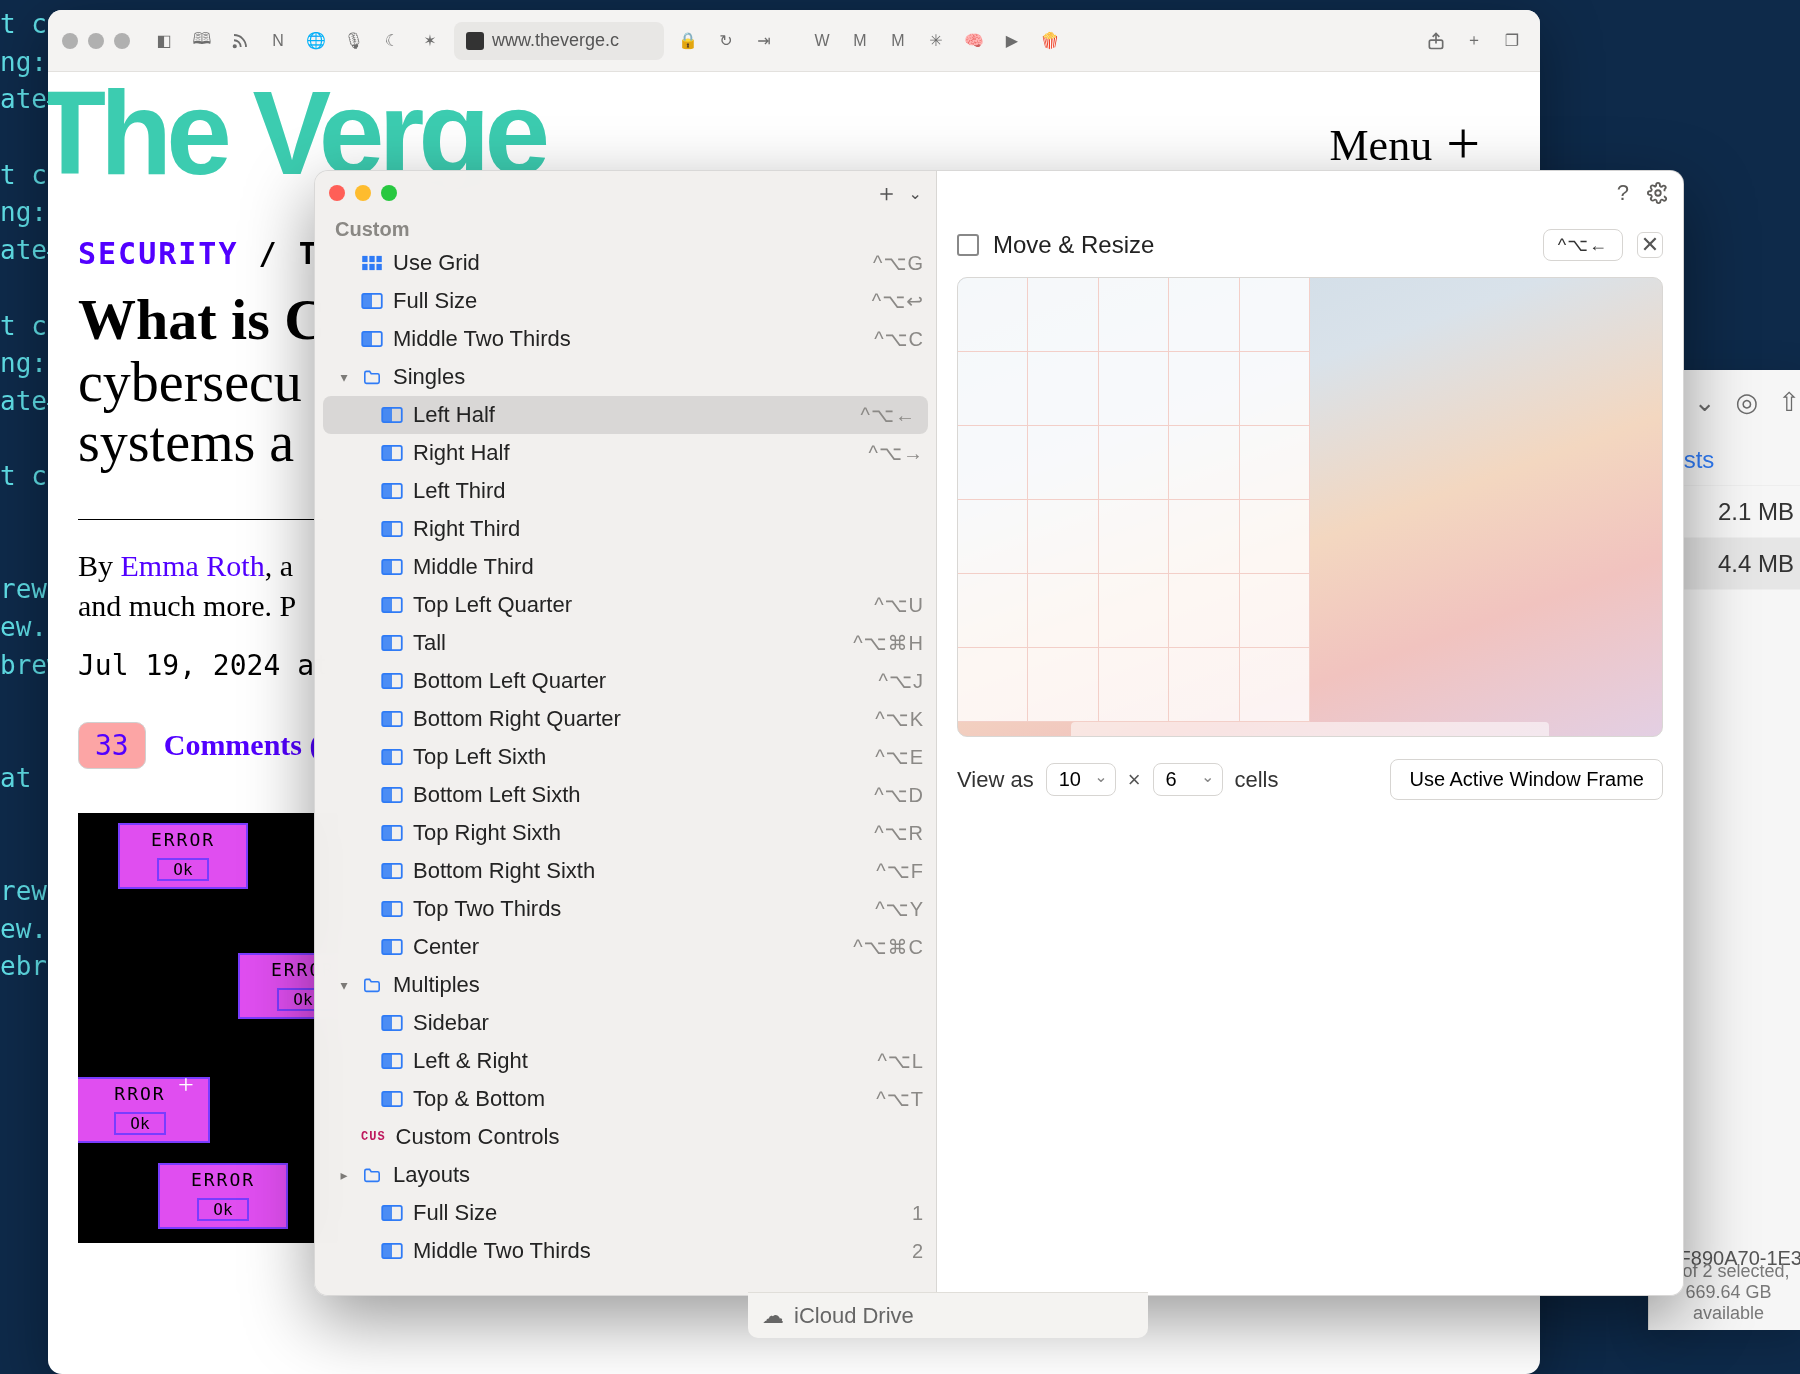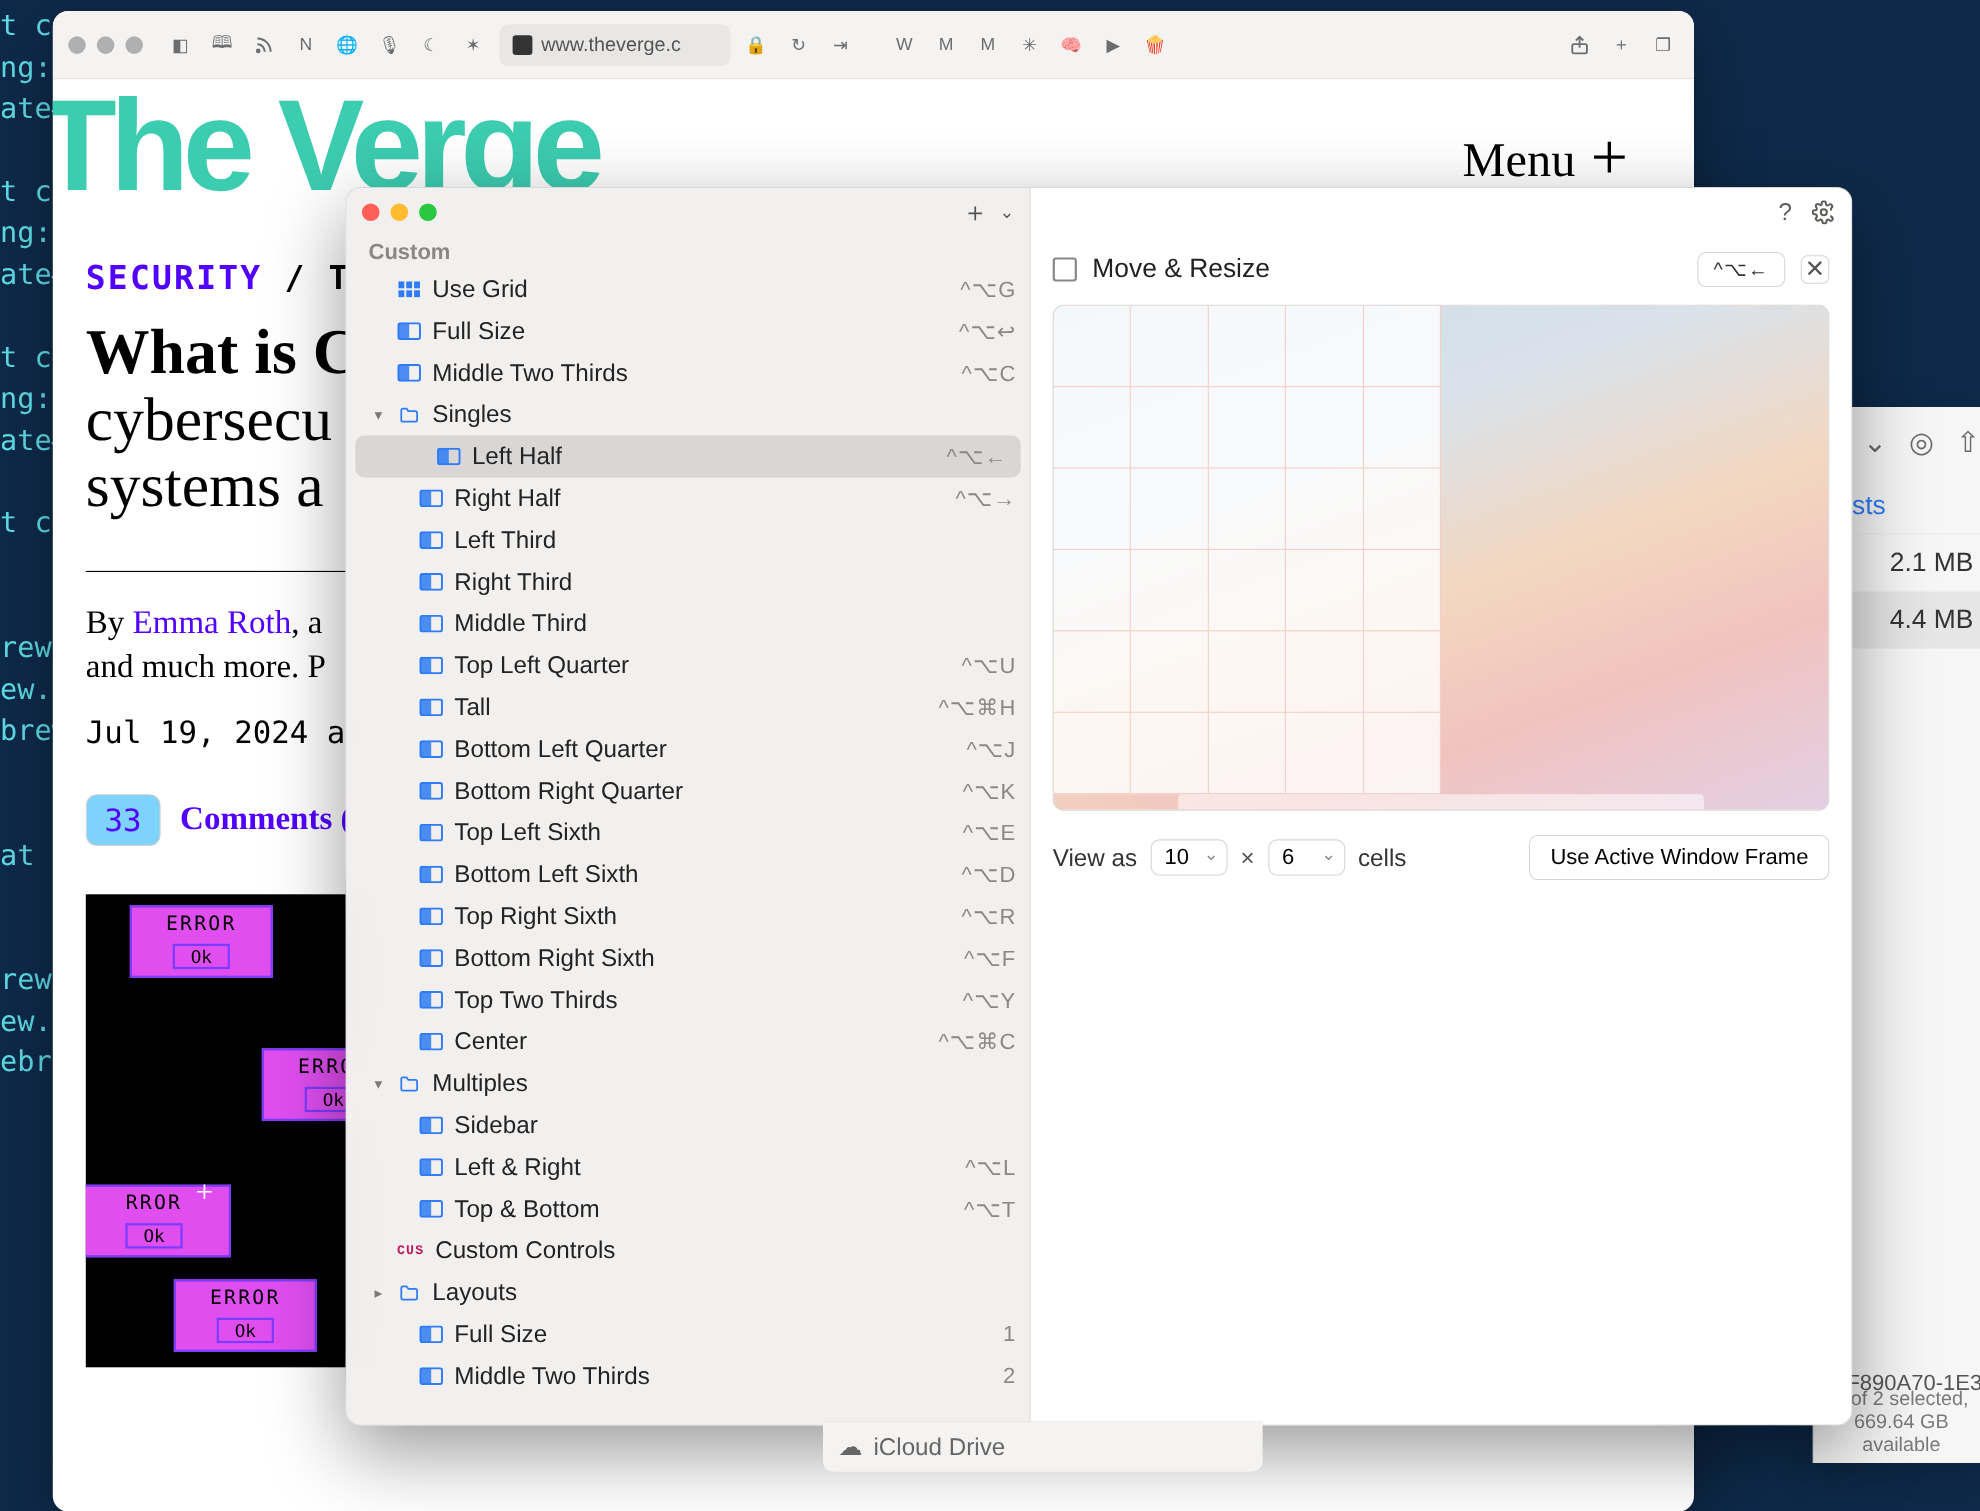--- a/index.html
+++ b/index.html
@@ -96,21 +96,21 @@
   .article .tag { font-family: "SF Mono", Menlo, monospace; color:#5200ff; font-size:30px; letter-spacing:2px; font-weight:700;}
   .article .tag .sep { color:#000; }
   .article .tag .tech { color:#000; }
   .article h1 { font-size:58px; font-weight:700; margin-top:18px; line-height:1.08; }
   .article .sub { font-size:56px; font-weight:400; line-height:1.08; font-family: Georgia, serif;}
   .article hr { border:0; border-top:1px solid #000; margin:46px 0 26px 0; }
   .byline { font-size:30px; line-height:1.35; }
   .byline a { color:#5200ff; text-decoration:none; }
   .timestamp { font-family:"SF Mono", Menlo, monospace; font-size:28px; margin-top:22px; color:#000;}
   .comments { display:flex; align-items:center; gap:18px; margin-top:40px;}
-  .comments .count { border:1px solid #d0d0d0; border-radius:10px; padding:6px 16px; font-family:"SF Mono",monospace; font-size:28px; color:#5200ff; background:#7dd3fc;}
+  .comments .count { border:1px solid #d0d0d0; border-radius:10px; padding:6px 16px; font-family:"SF Mono",monospace; font-size:28px; color:#5200ff; background:#fca5a5;}
   .comments .label { font-family:Georgia,serif; font-size:30px; font-weight:700; color:#5200ff;}
 
   .article-image {
     margin-top:44px;
     width: 260px;
     height: 430px;
     background:#000;
     position:relative;
     overflow:hidden;
   }
@@ -172,21 +172,21 @@
   .sb-row.indent { padding-left:42px; }
   .sb-row .disclosure {
     width:14px; display:inline-flex; justify-content:center; color:#7c7a77; font-size:14px;
     cursor:pointer;
   }
   .sb-row .no-disc { width:14px; display:inline-block; }
   .sb-row .folder { color:#2f7bf6; }
   .sb-row .layout-ico { color:#2f7bf6; display:inline-flex; width:22px; justify-content:center;}
   .sb-row .lbl { flex:1; white-space:nowrap; overflow:hidden; text-overflow:ellipsis;}
   .sb-row .shortcut { font-size:20px; color:#8b8986; letter-spacing:1px; }
-  .sb-row.selected { background:rgba(0,0,0,0.10); border-radius:8px; margin:0 8px; padding-left:50px;}
+  .sb-row.selected { background:rgba(0,0,0,0.10); border-radius:8px; margin:0 8px; padding-left:34px;}
   .sb-row .cus { font-family:Liberation Mono, monospace; font-size:12px; color:#be185d; font-weight:700; letter-spacing:1px;}
 
   .rect-main {
     flex:1;
     background:#fff;
     display:flex;
     flex-direction:column;
   }
   .rect-toolbar {
     height:44px;

